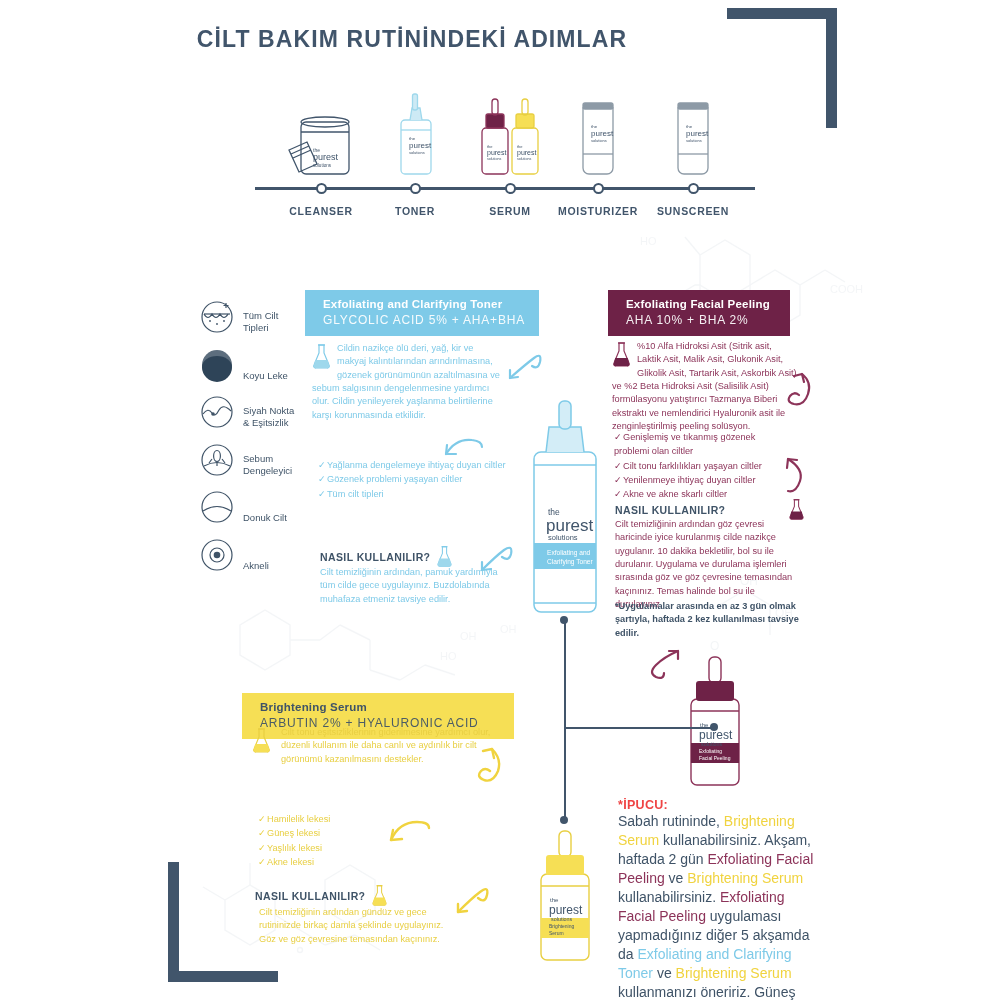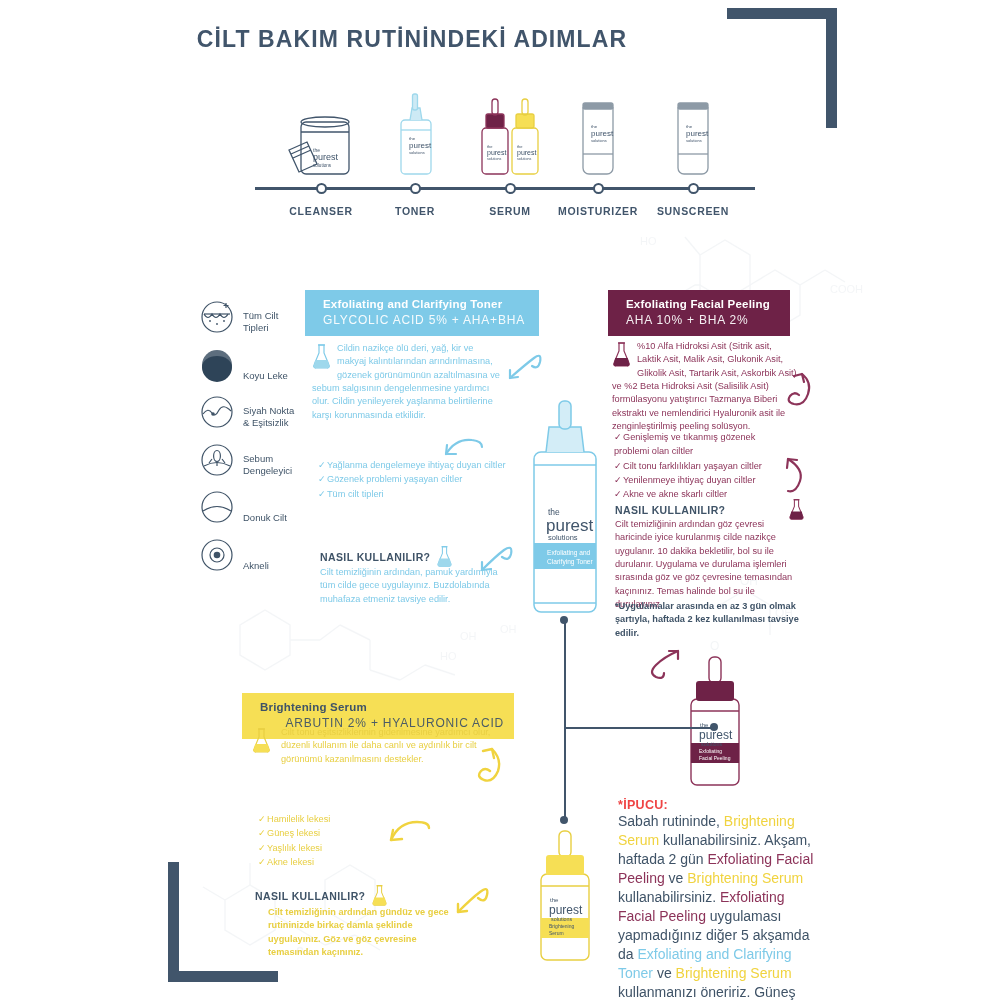--- a/index.html
+++ b/index.html
@@ -69,21 +69,21 @@
   .hdr {
     position: absolute; padding: 8px 10px 9px 18px;
   }
   .hdr-title { font-size: 11.5px; font-weight: bold; color: #ffffff; letter-spacing: 0.2px; }
   .hdr-sub  { font-size: 12px; color: #ffffff; letter-spacing: 0.8px; margin-top: 3px; opacity: .93; }
 
   #hdr-toner   { left: 305px; top: 290px; width: 234px; background: #7ecae8; }
   #hdr-peeling { left: 608px; top: 290px; width: 182px; background: #6e2247; }
   #hdr-serum   { left: 242px; top: 693px; width: 272px; background: #f6df55; }
   #hdr-serum .hdr-title { color: #3f5367; }
-  #hdr-serum .hdr-sub   { color: #3f5367; text-align: right; }
+  #hdr-serum .hdr-sub   { color: #3f5367; }
 
   
   .body-block { position: absolute; }
   .body-text { font-size: 9.2px; line-height: 1.45; }
   .blue  { color: #7ecae8; }
   .plum  { color: #8c3359; }
   .yellow{ color: #e8cf42; }
   .navy  { color: #3f5367; }
 
   .flask-wrap { float: left; margin: 1px 6px 0 0; }
@@ -497,21 +497,21 @@
 <div class="howto-title navy" style="left:255px;top:884px;">
   <span>NASIL KULLANILIR?</span>
   <span>
     <svg width="17" height="22" viewBox="0 0 19 26">
       <path d="M7,2 h5 v8 l5,12 a2,2 0 0 1 -2,3 h-11 a2,2 0 0 1 -2,-3 l5,-12 z" fill="none" stroke="#e8cf42" stroke-width="1.2"></path>
       <path d="M3.2,16 h12.6 l1.2,6 a2,2 0 0 1 -2,3 h-11 a2,2 0 0 1 -2,-3 z" fill="#f6df55"></path>
       <path d="M6,2 h7" stroke="#e8cf42" stroke-width="1.4"></path>
     </svg>
   </span>
 </div>
-<div class="howto-body yellow" style="left:268px;top:906px;width:190px;font-weight:bold;">Cilt temizliğinin ardından gündüz ve gece rutininizde birkaç damla şeklinde uygulayınız. Göz ve göz çevresine temasından kaçınınız.</div>
+<div class="howto-body yellow" style="left:259px;top:906px;width:190px;">Cilt temizliğinin ardından gündüz ve gece rutininizde birkaç damla şeklinde uygulayınız. Göz ve göz çevresine temasından kaçınınız.</div>
 
 <svg class="arrow" style="left:468px;top:745px;" width="38" height="50" viewBox="0 0 38 50">
   <path d="M24,4 q10,10 6,22 q-5,12 -14,9 q-8,-3 -3,-9 q4,-4 9,0" fill="none" stroke="#f0d33f" stroke-width="2.4" stroke-linecap="round"></path>
   <path d="M24,4 l-9,2 M24,4 l2,9" fill="none" stroke="#f0d33f" stroke-width="2.4" stroke-linecap="round"></path>
 </svg>
 <svg class="arrow" style="left:385px;top:812px;" width="48" height="36" viewBox="0 0 48 36">
   <path d="M6,28 q8,-18 26,-18 q12,0 12,6" fill="none" stroke="#f0d33f" stroke-width="2.4" stroke-linecap="round"></path>
   <path d="M6,28 l11,-1 M6,28 l2,-10" fill="none" stroke="#f0d33f" stroke-width="2.4" stroke-linecap="round"></path>
 </svg>
 <svg class="arrow" style="left:452px;top:880px;" width="40" height="42" viewBox="0 0 40 42">

